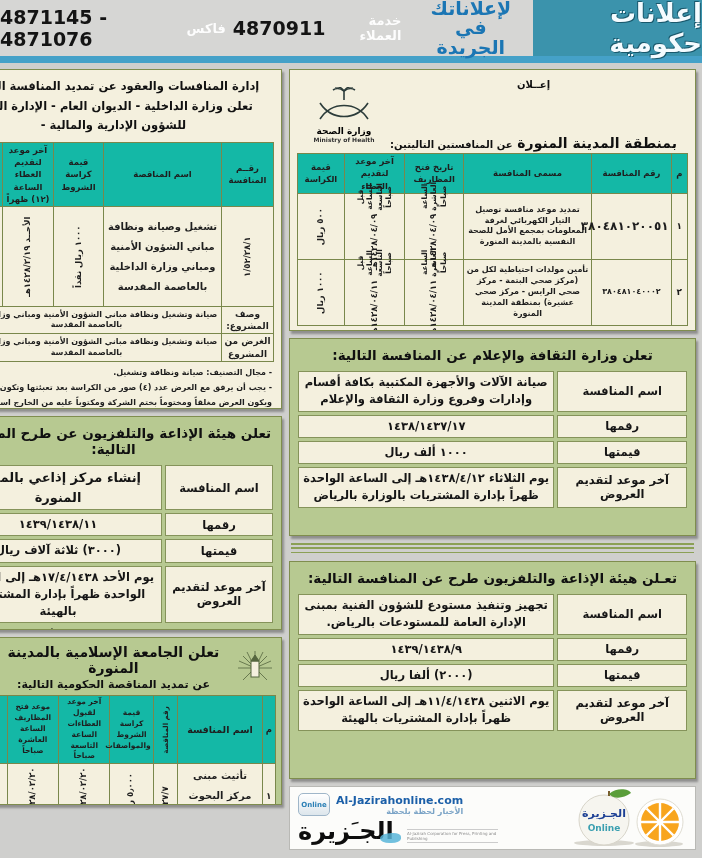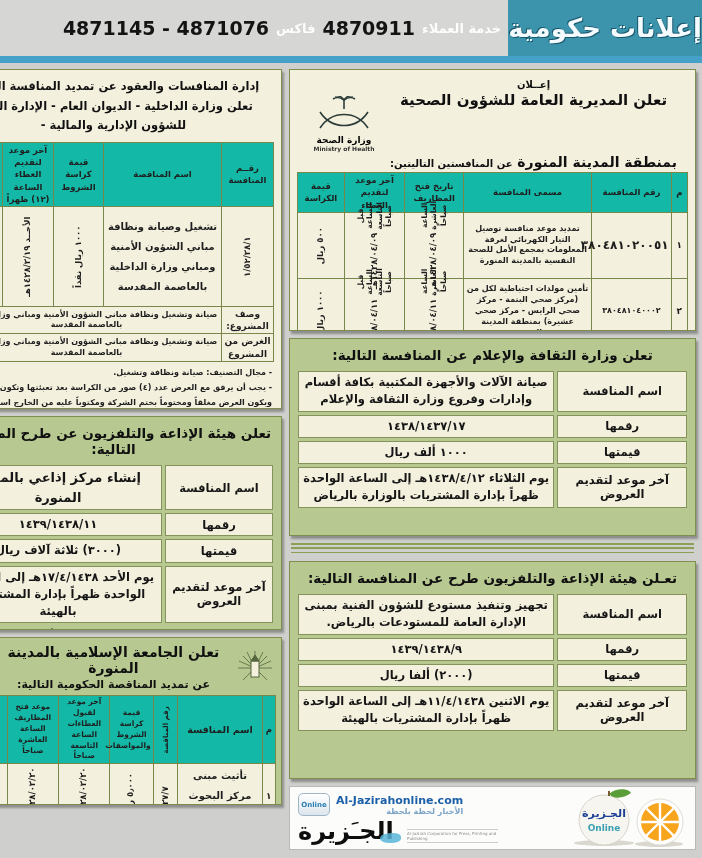--- a/index.html
+++ b/index.html
@@ -80,36 +80,39 @@
   .jlogo{font-size:24px;font-weight:bold;color:#0d0d0d;line-height:1;white-space:nowrap;}
   .jswoosh{display:inline-block;width:26px;height:10px;background:#58b5d8;border-radius:60% 40% 50% 50%;margin-left:-20px;opacity:.85;}
   .smallprint{font-size:4px;color:#8a8a8a;line-height:1.3;direction:ltr;border-top:1px solid #ccc;border-bottom:1px solid #ccc;padding:1px 0;}
   .adright{flex:1;display:flex;justify-content:flex-end;}
 </style>
 </head>
 <body>
 
 <div class="header">
   <div class="brand">إعلانات حكومية</div>
+  <div class="tagline">
+    <div>لإعلاناتك</div>
+    <div>في الجريدة</div>
+  </div>
   <span class="svclbl">خدمة العملاء</span>
   <span class="svcnum">4870911</span>
   <span class="svclbl">فاكس</span>
   <span class="svcnum">4871145 - 4871076</span>
 </div>
 <div class="bluebar"></div>
 
 <div class="cols">
 
   <div class="colR">
 
     <div class="box cream pad" style="height:262px">
       <div class="hrow">
         <div class="htitles">
           <div class="hann">إعــلان</div>
-          <div class="ht1">تعلن المديرية العامة للشؤون الصحية</div>
           <div class="ht2">
             <span>بمنطقة المدينة المنورة</span>
             <small>عن المنافستين التاليتين:</small>
           </div>
         </div>
         <div class="mohbox">
           <svg width="60" height="36" viewBox="0 0 60 36">
             <g stroke="#2c3c3a" fill="none" stroke-width="1.6">
               <path d="M30 3 L30 13"></path>
               <path d="M30 4 C26 1,22 1,19 3"></path>

